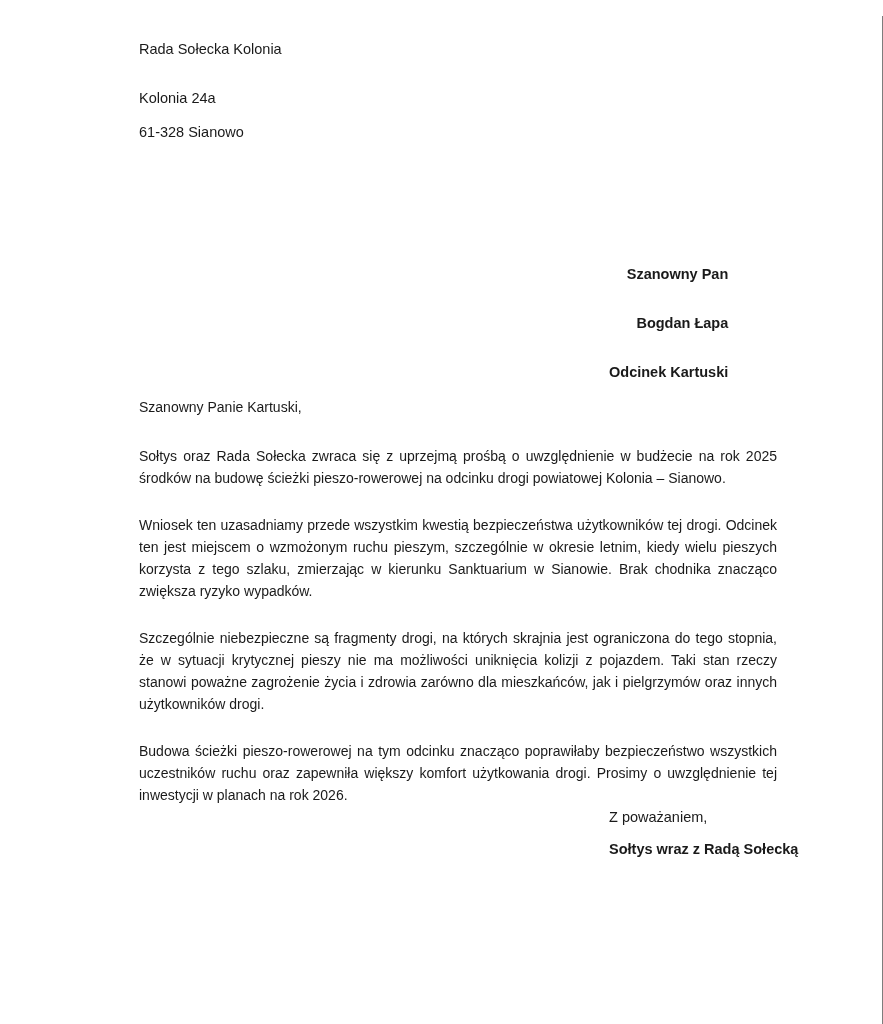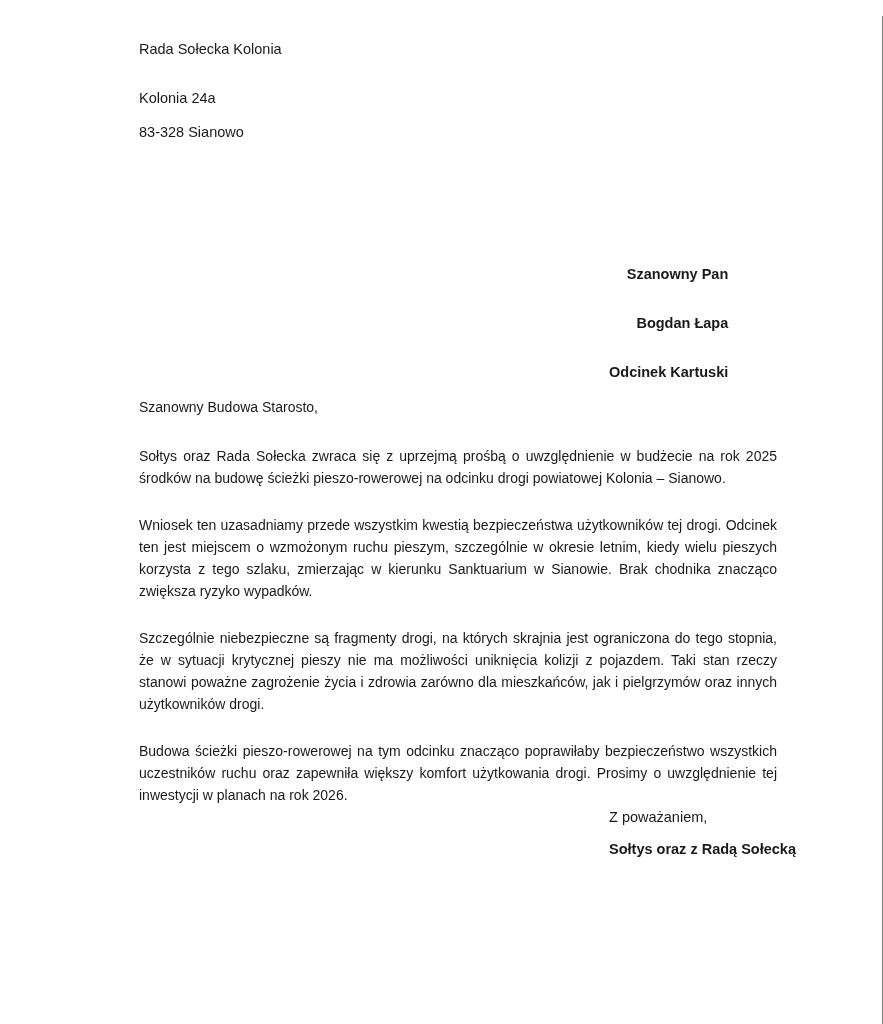--- a/index.html
+++ b/index.html
@@ -66,37 +66,37 @@
   .signature { font-weight: 700; }
 </style>
 </head>
 <body>
 
 <div class="page">
 
   <div class="sender-block">
     <div class="sender-name">Rada Sołecka Kolonia</div>
     <div>Kolonia 24a</div>
-    <div>83-328 Sianowo</div>
+    <div>61-328 Sianowo</div>
   </div>
 
   <div class="recipient-block">
     <div class="rline">Szanowny Pan</div>
     <div class="rline">Bogdan Łapa</div>
     <div class="rline">Odcinek Kartuski</div>
   </div>
 
   <div class="letter-body">
-    <div class="salutation">Szanowny Budowa Starosto,</div>
+    <div class="salutation">Szanowny Panie Kartuski,</div>
     <p class="para">Sołtys oraz Rada Sołecka zwraca się z uprzejmą prośbą o uwzględnienie w budżecie na rok 2025 środków na budowę ścieżki pieszo-rowerowej na odcinku drogi powiatowej Kolonia – Sianowo.</p>
     <p class="para">Wniosek ten uzasadniamy przede wszystkim kwestią bezpieczeństwa użytkowników tej drogi. Odcinek ten jest miejscem o wzmożonym ruchu pieszym, szczególnie w okresie letnim, kiedy wielu pieszych korzysta z tego szlaku, zmierzając w kierunku Sanktuarium w Sianowie. Brak chodnika znacząco zwiększa ryzyko wypadków.</p>
     <p class="para">Szczególnie niebezpieczne są fragmenty drogi, na których skrajnia jest ograniczona do tego stopnia, że w sytuacji krytycznej pieszy nie ma możliwości uniknięcia kolizji z pojazdem. Taki stan rzeczy stanowi poważne zagrożenie życia i zdrowia zarówno dla mieszkańców, jak i pielgrzymów oraz innych użytkowników drogi.</p>
     <p class="para">Budowa ścieżki pieszo-rowerowej na tym odcinku znacząco poprawiłaby bezpieczeństwo wszystkich uczestników ruchu oraz zapewniła większy komfort użytkowania drogi. Prosimy o uwzględnienie tej inwestycji w planach na rok 2026.</p>
   </div>
 
   <div class="closing-block">
     <div class="valediction">Z poważaniem,</div>
-    <div class="signature">Sołtys oraz z Radą Sołecką</div>
+    <div class="signature">Sołtys wraz z Radą Sołecką</div>
   </div>
 
   <div class="page-edge-line"></div>
 
 </div>
 
 </body></html>

